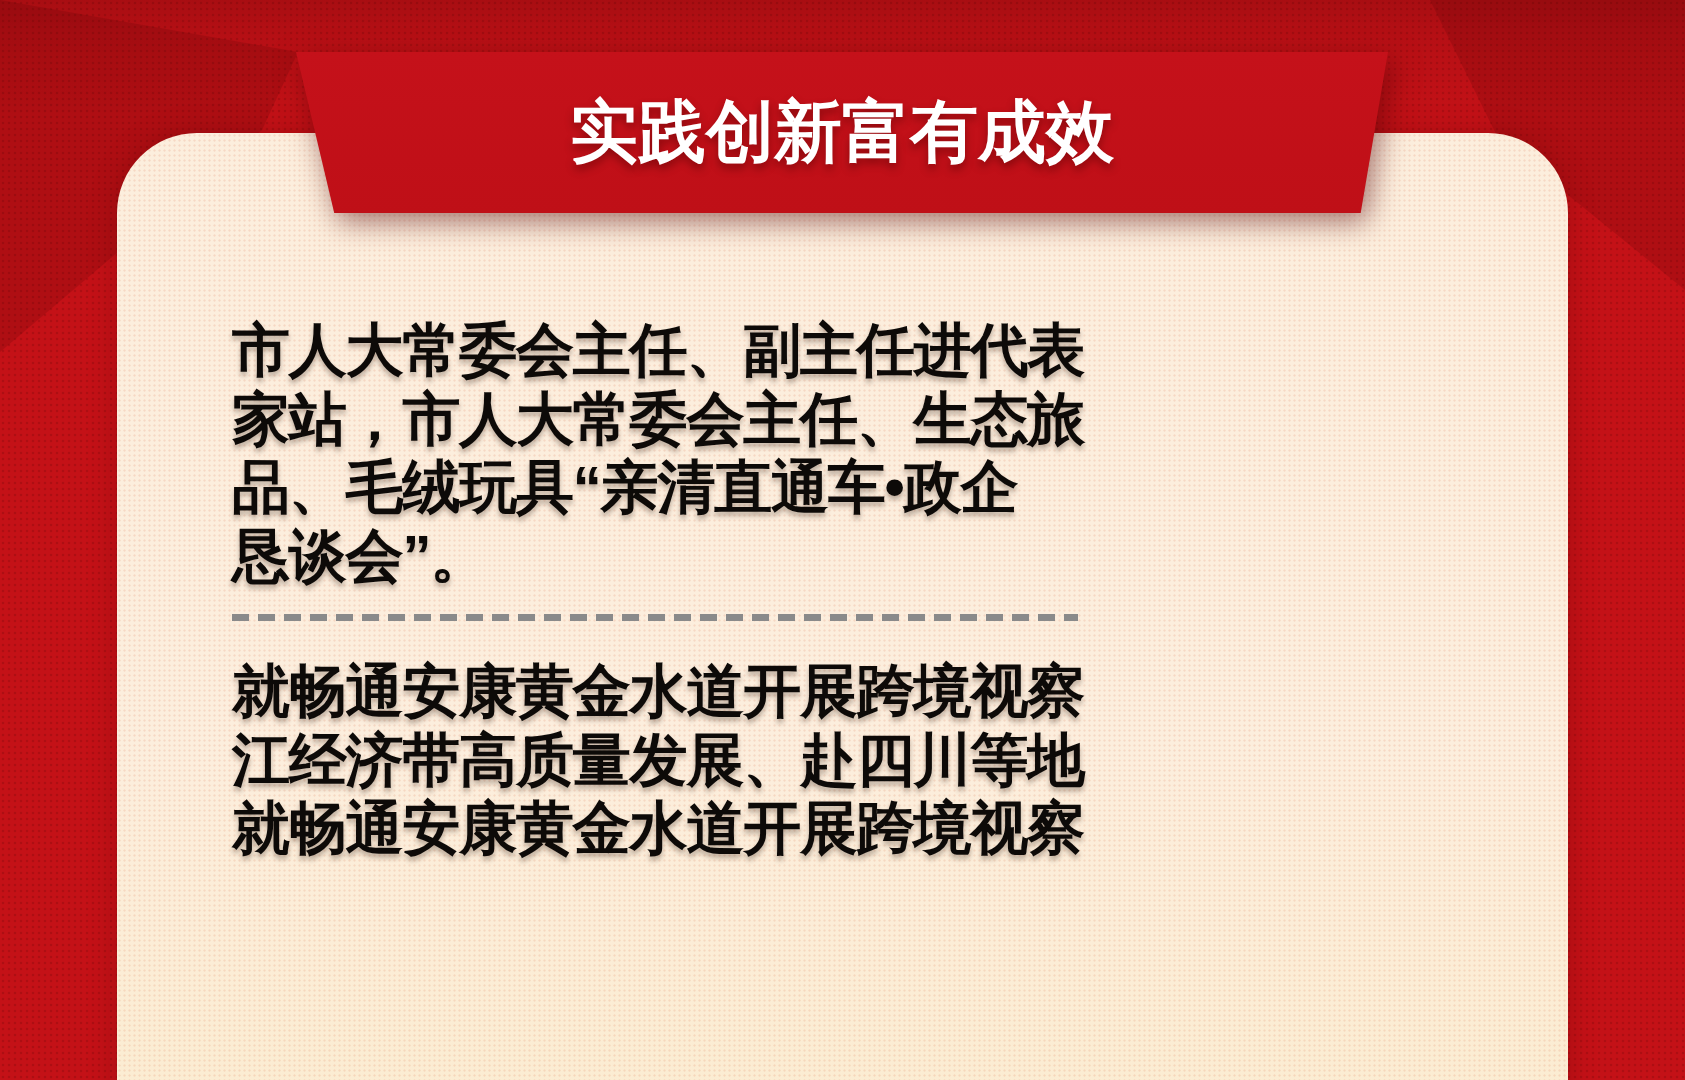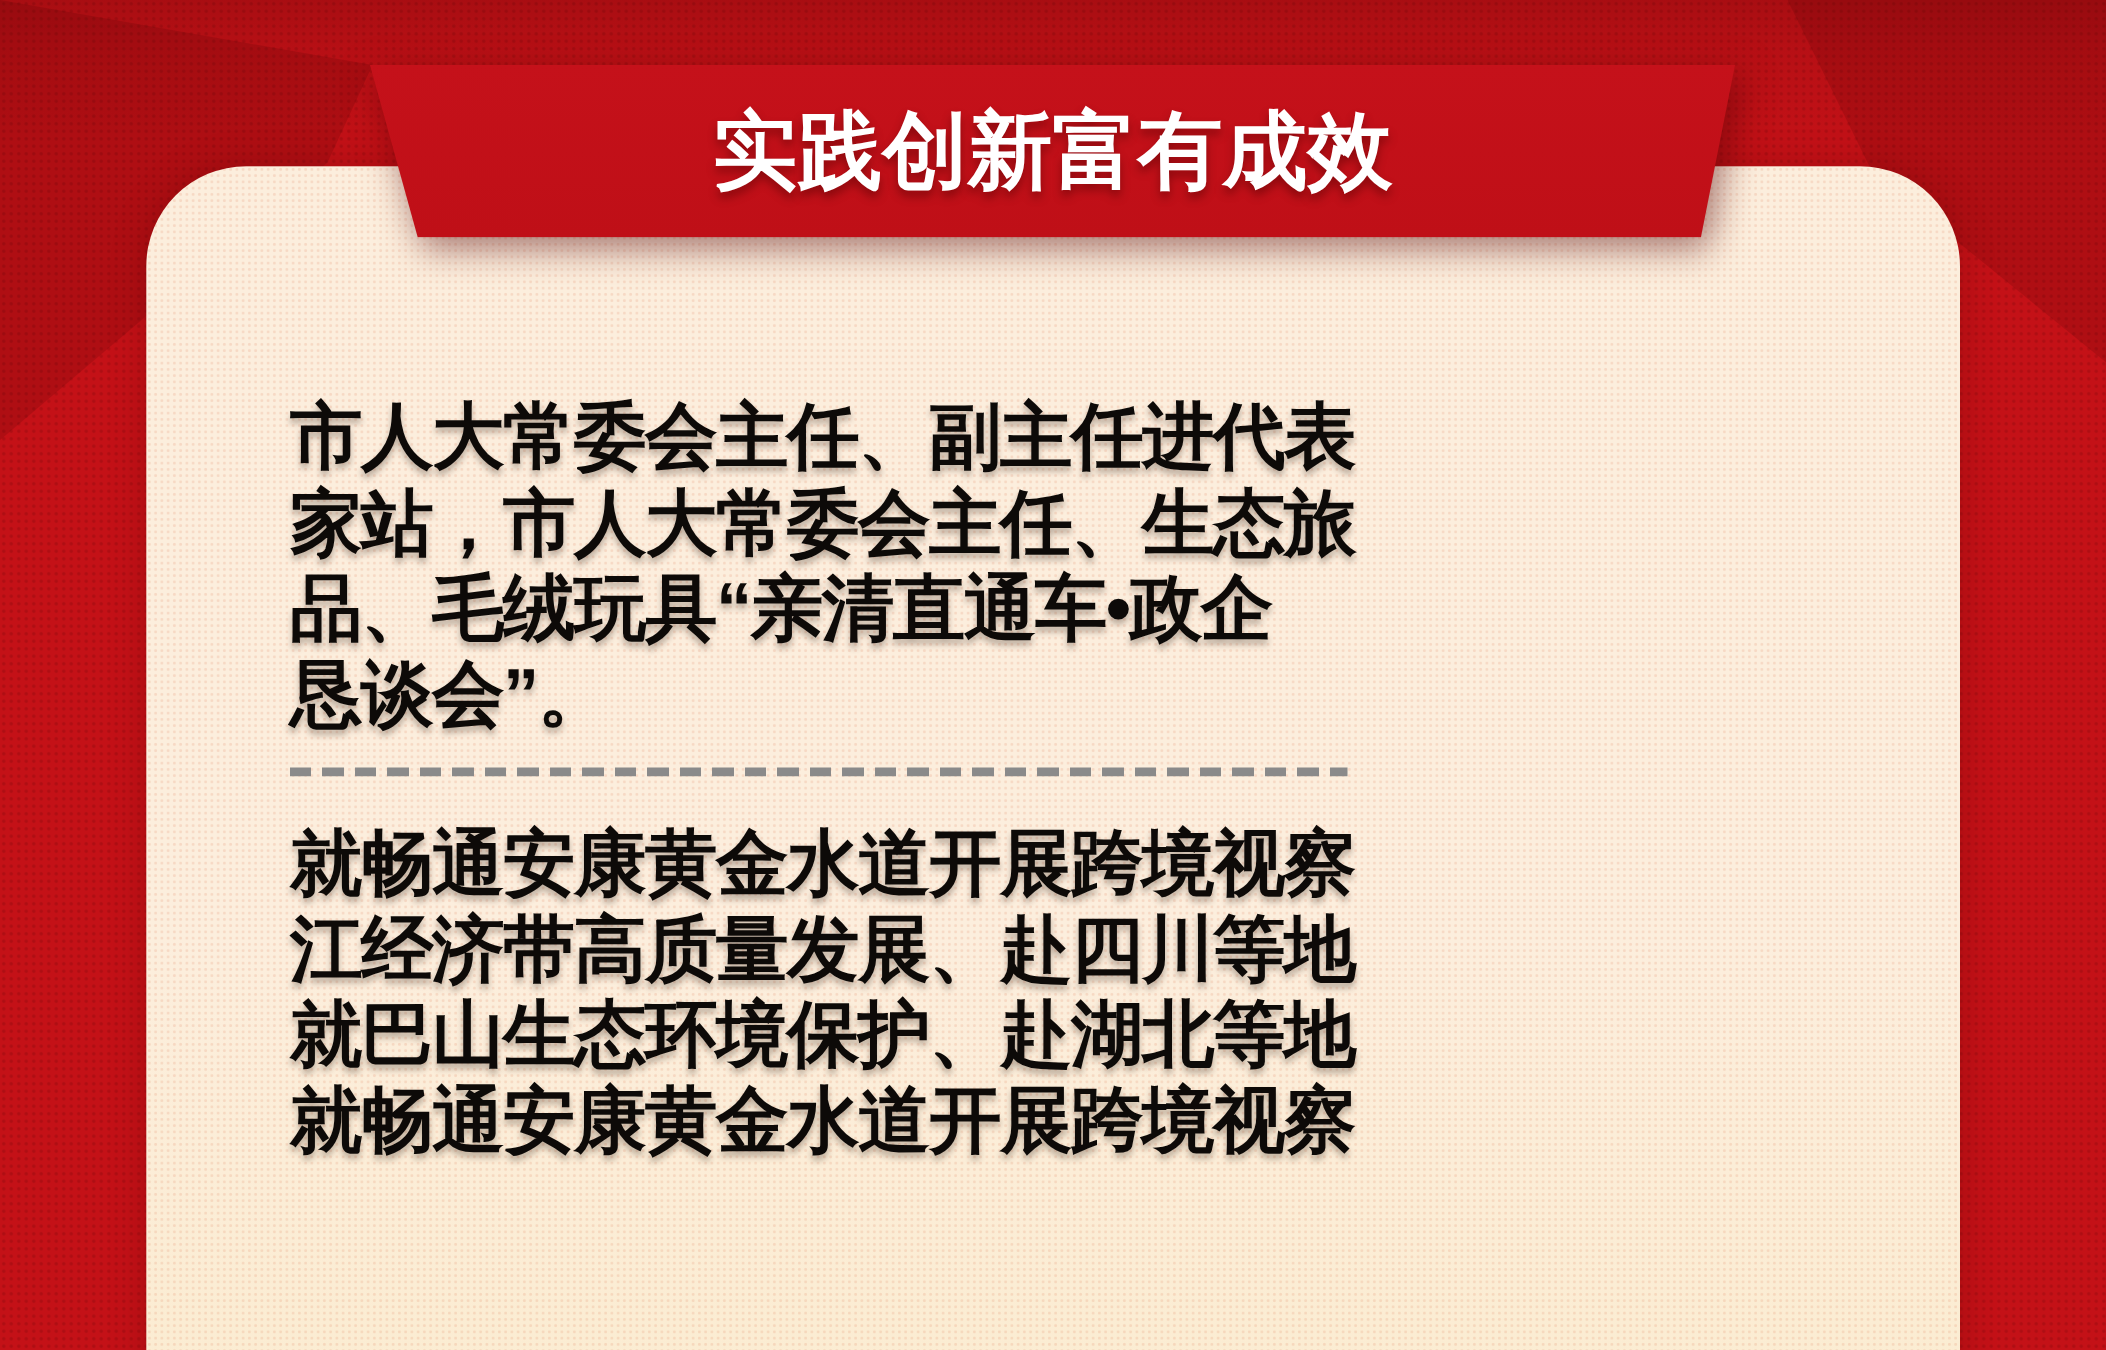--- a/index.html
+++ b/index.html
@@ -47,21 +47,21 @@
     font-weight:700;color:#0d0a08;margin:0;
     text-shadow:0 4px 5px rgba(40,20,10,0.30);
     white-space:nowrap;
   }
   .divider{
     width:846px;height:7px;margin:24px 0 36px 0;
     background:repeating-linear-gradient(90deg,#8a8a8a 0px,#8a8a8a 17px,transparent 17px,transparent 26px);
   }
   
   .banner{
-    position:absolute;left:296px;top:52px;width:1092px;height:138px;
+    position:absolute;left:296px;top:52px;width:1092px;height:161px;
     background:linear-gradient(180deg,#c5111a 0%, #bf0f17 100%);
     clip-path:polygon(0% 0%, 100% 0%, 97.5% 100%, 3.5% 100%);
     display:flex;align-items:center;justify-content:center;
   }
   .banner-wrap{
     position:absolute;left:0;top:0;width:100%;height:100%;
     filter:drop-shadow(5px 9px 14px rgba(80,0,4,0.5));
   }
   .banner-title{
     font-size:68px;font-weight:900;color:#ffffff;letter-spacing:0px;
@@ -83,21 +83,20 @@
     <div>家站，市人大常委会主任、生态旅</div>
     <div>品、毛绒玩具“亲清直通车•政企</div>
     <div>恳谈会”。</div>
   </div>
 
   <div class="divider"></div>
 
   <div class="para">
     <div>就畅通安康黄金水道开展跨境视察</div>
     <div>江经济带高质量发展、赴四川等地</div>
-    <div>就巴山生态环境保护、赴湖北等地</div>
     <div>就畅通安康黄金水道开展跨境视察</div>
   </div>
 </div>
 
 <div class="banner-wrap">
   <div class="banner">
     <span class="banner-title">实践创新富有成效</span>
   </div>
 </div>
 

